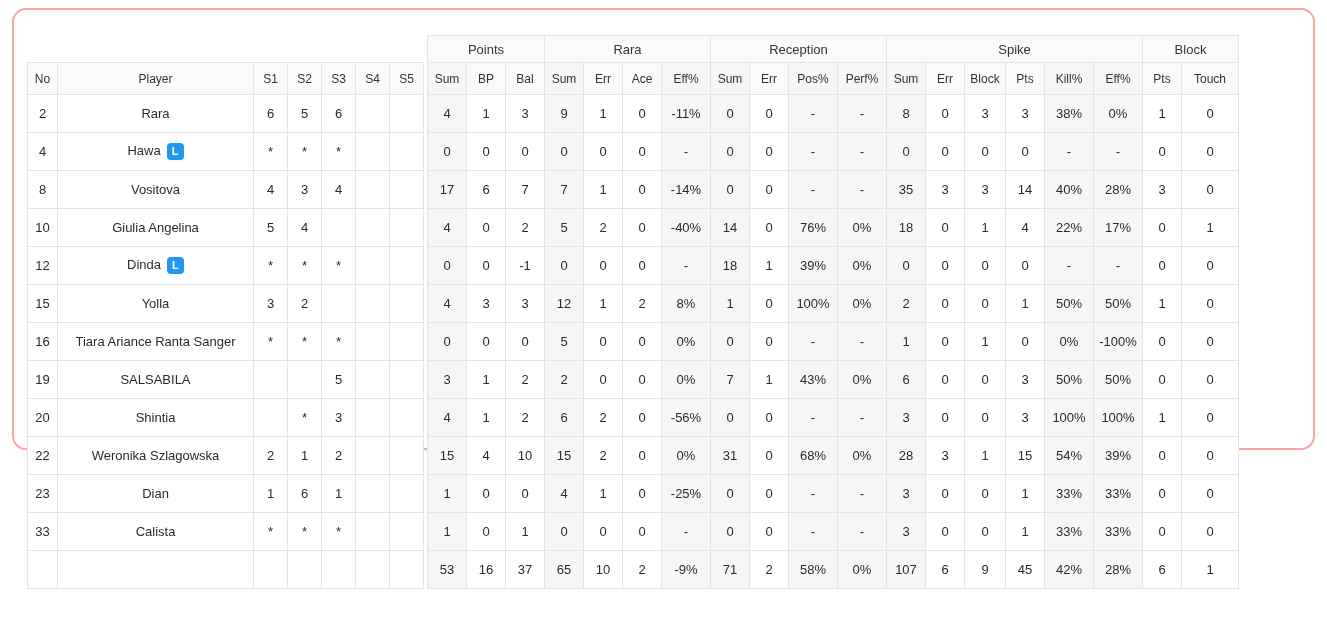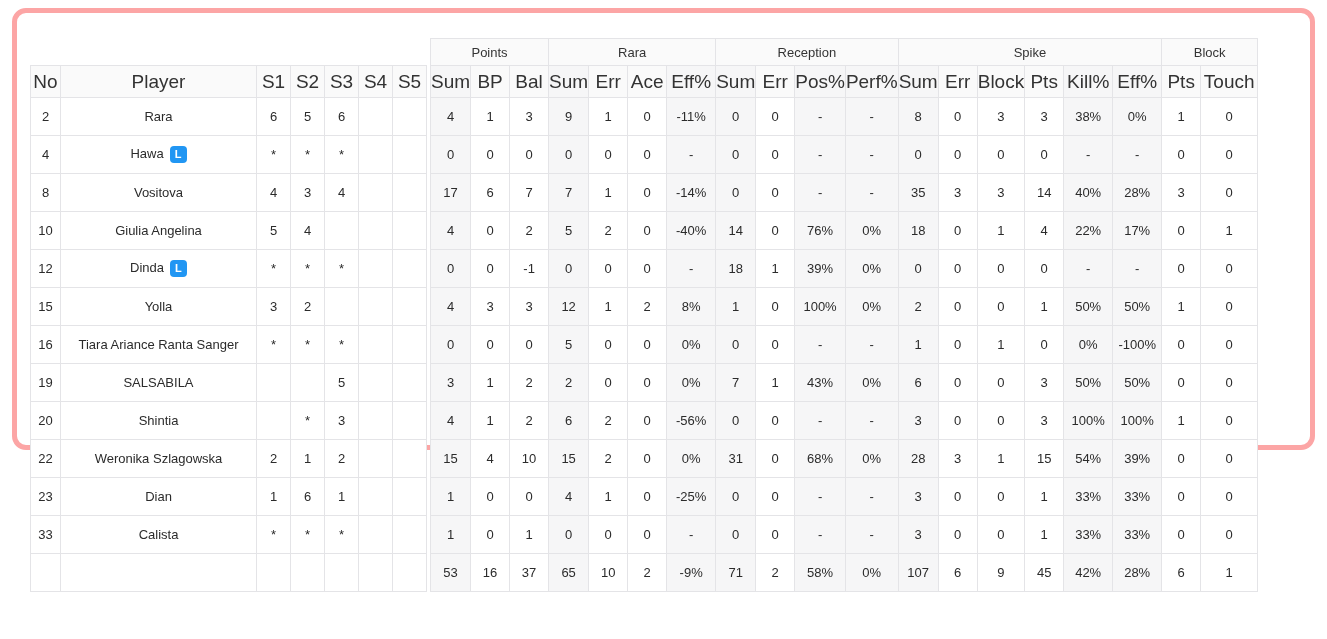--- a/index.html
+++ b/index.html
@@ -16,21 +16,21 @@
     box-sizing: border-box;
     overflow: hidden;
   }
   .card {
     position: absolute;
     left: 12px;
     top: 8px;
     width: 1303px;
     height: 442px;
     background: #ffffff;
-    border: 5px solid #fca5a5;
+    border: 2px solid #fca5a5;
     border-radius: 14px;
     box-sizing: border-box;
   }
   .table-wrap {
     position: absolute;
     left: 13px;
     top: 25px;
   }
   table.stats {
     border-collapse: collapse;
@@ -59,21 +59,21 @@
     background: transparent;
   }
   tr.group-row th.gap-cell {
     border: none;
     background: transparent;
     width: 4px;
   }
   
   tr.col-row th {
     height: 32px;
-    font-size: 19px;
+    font-size: 12px;
     color: #333333;
     background: #fafafa;
   }
   tr.col-row th.gap-cell,
   tr.body-row td.gap-cell,
   tr.total-row td.gap-cell {
     border: none;
     background: transparent;
     width: 4px;
   }

